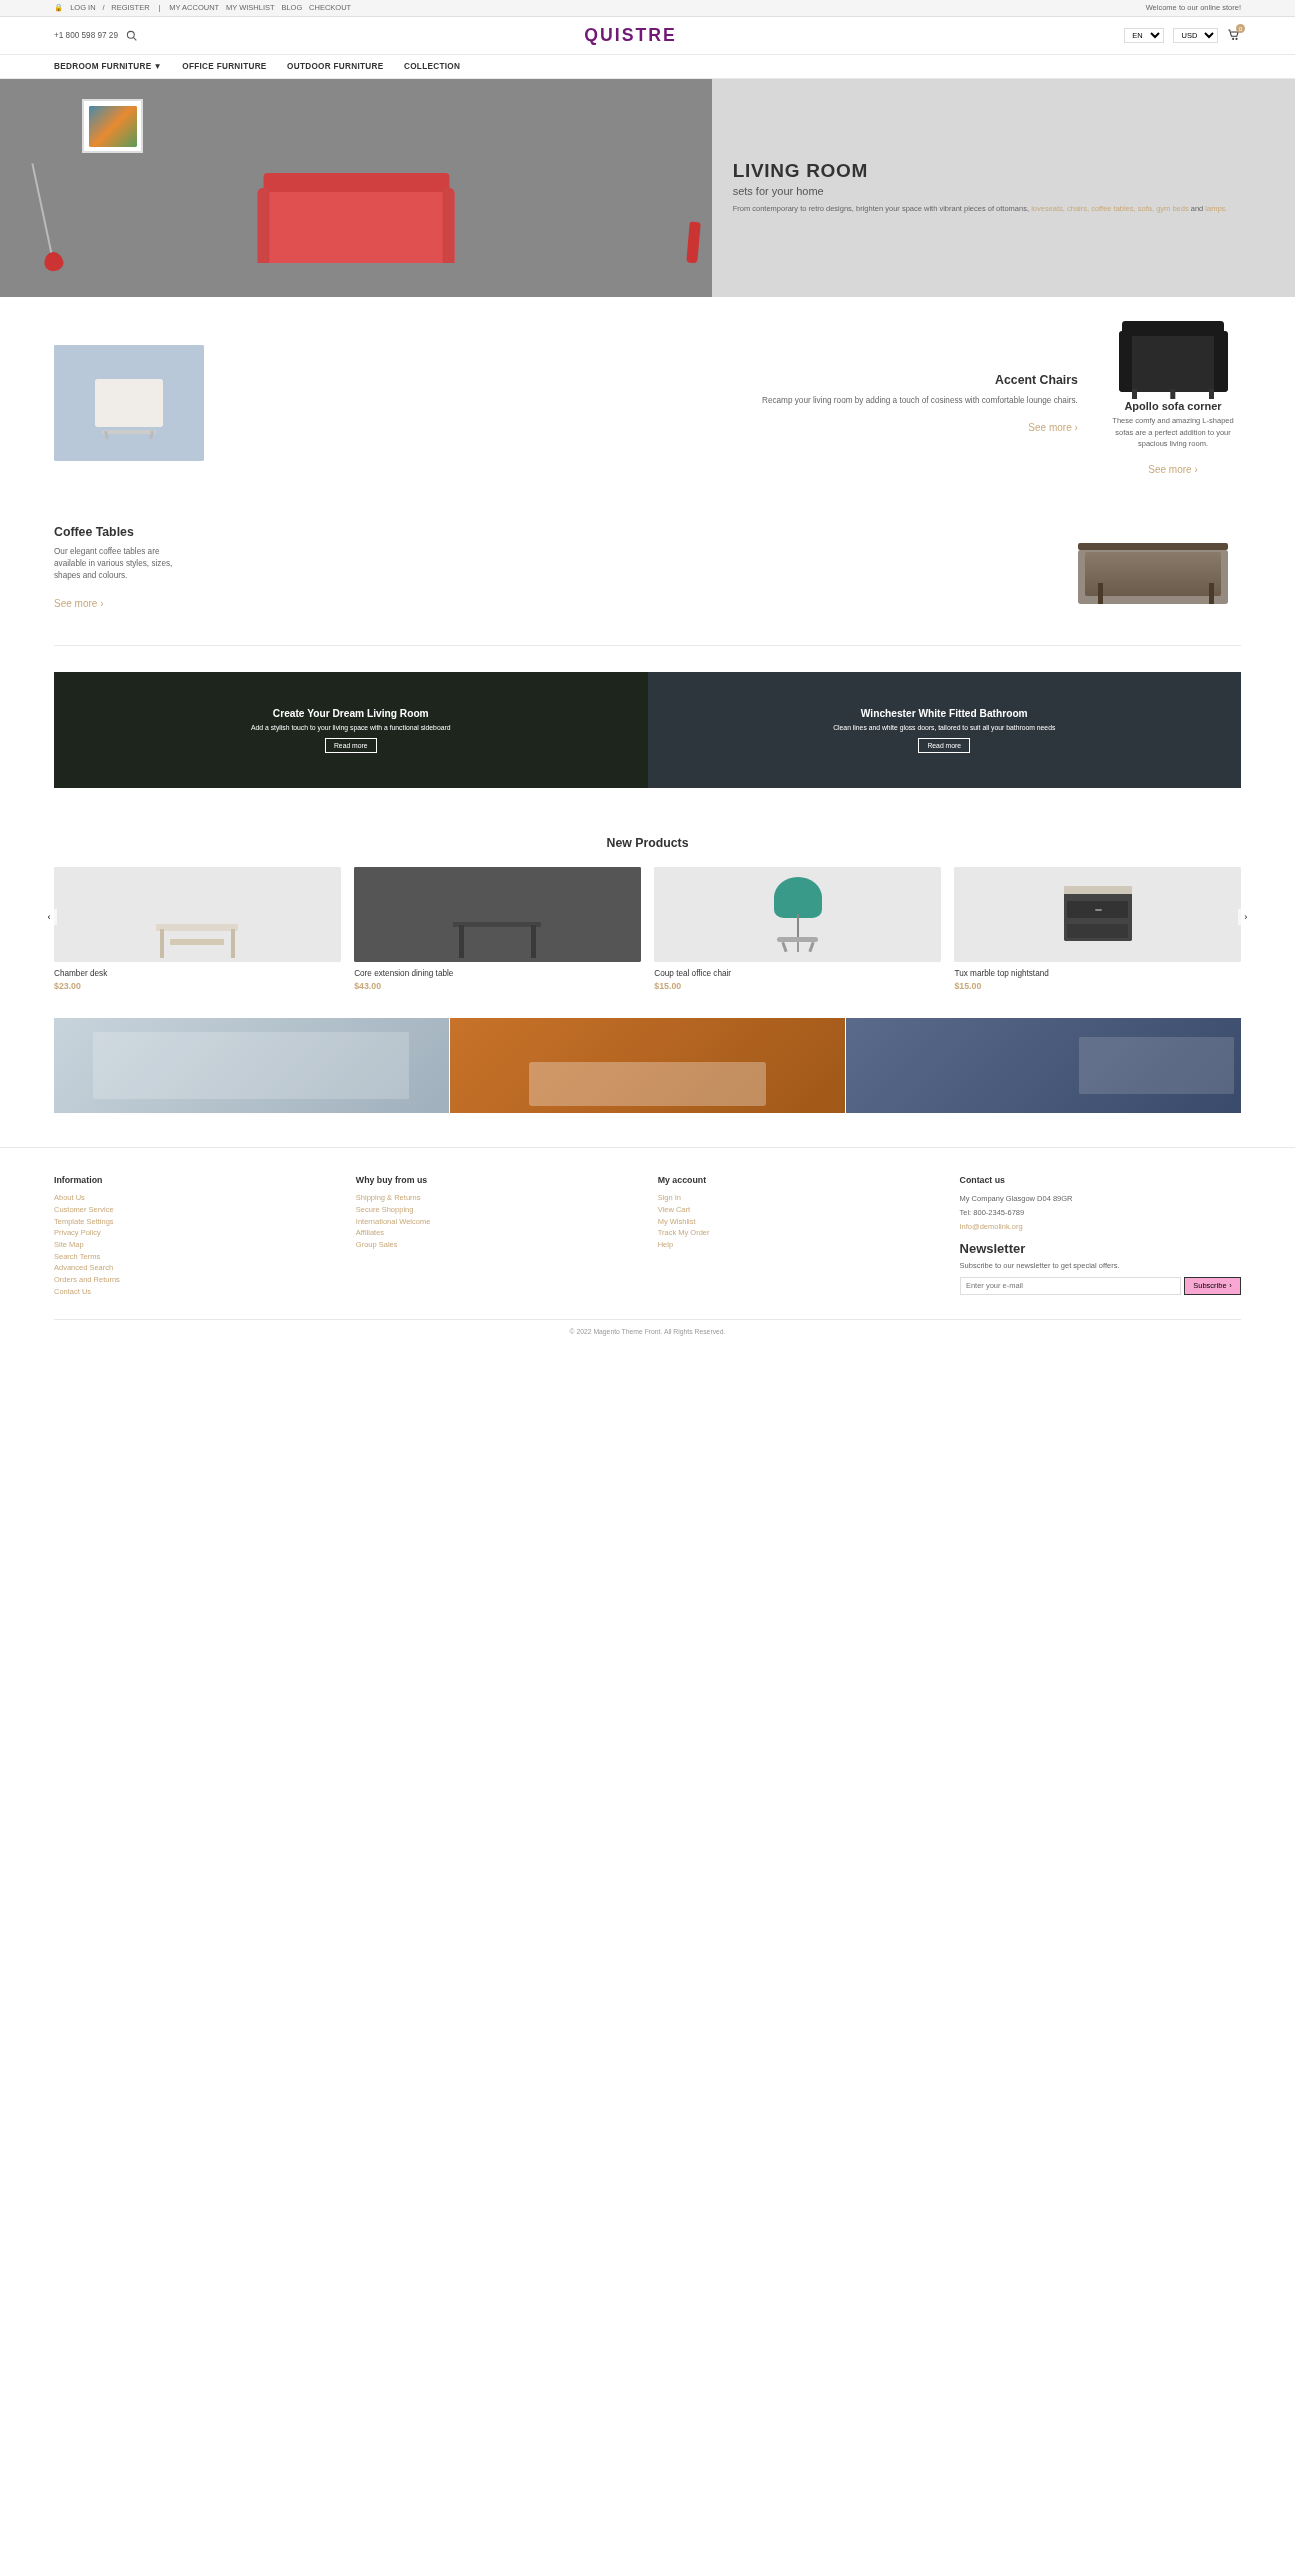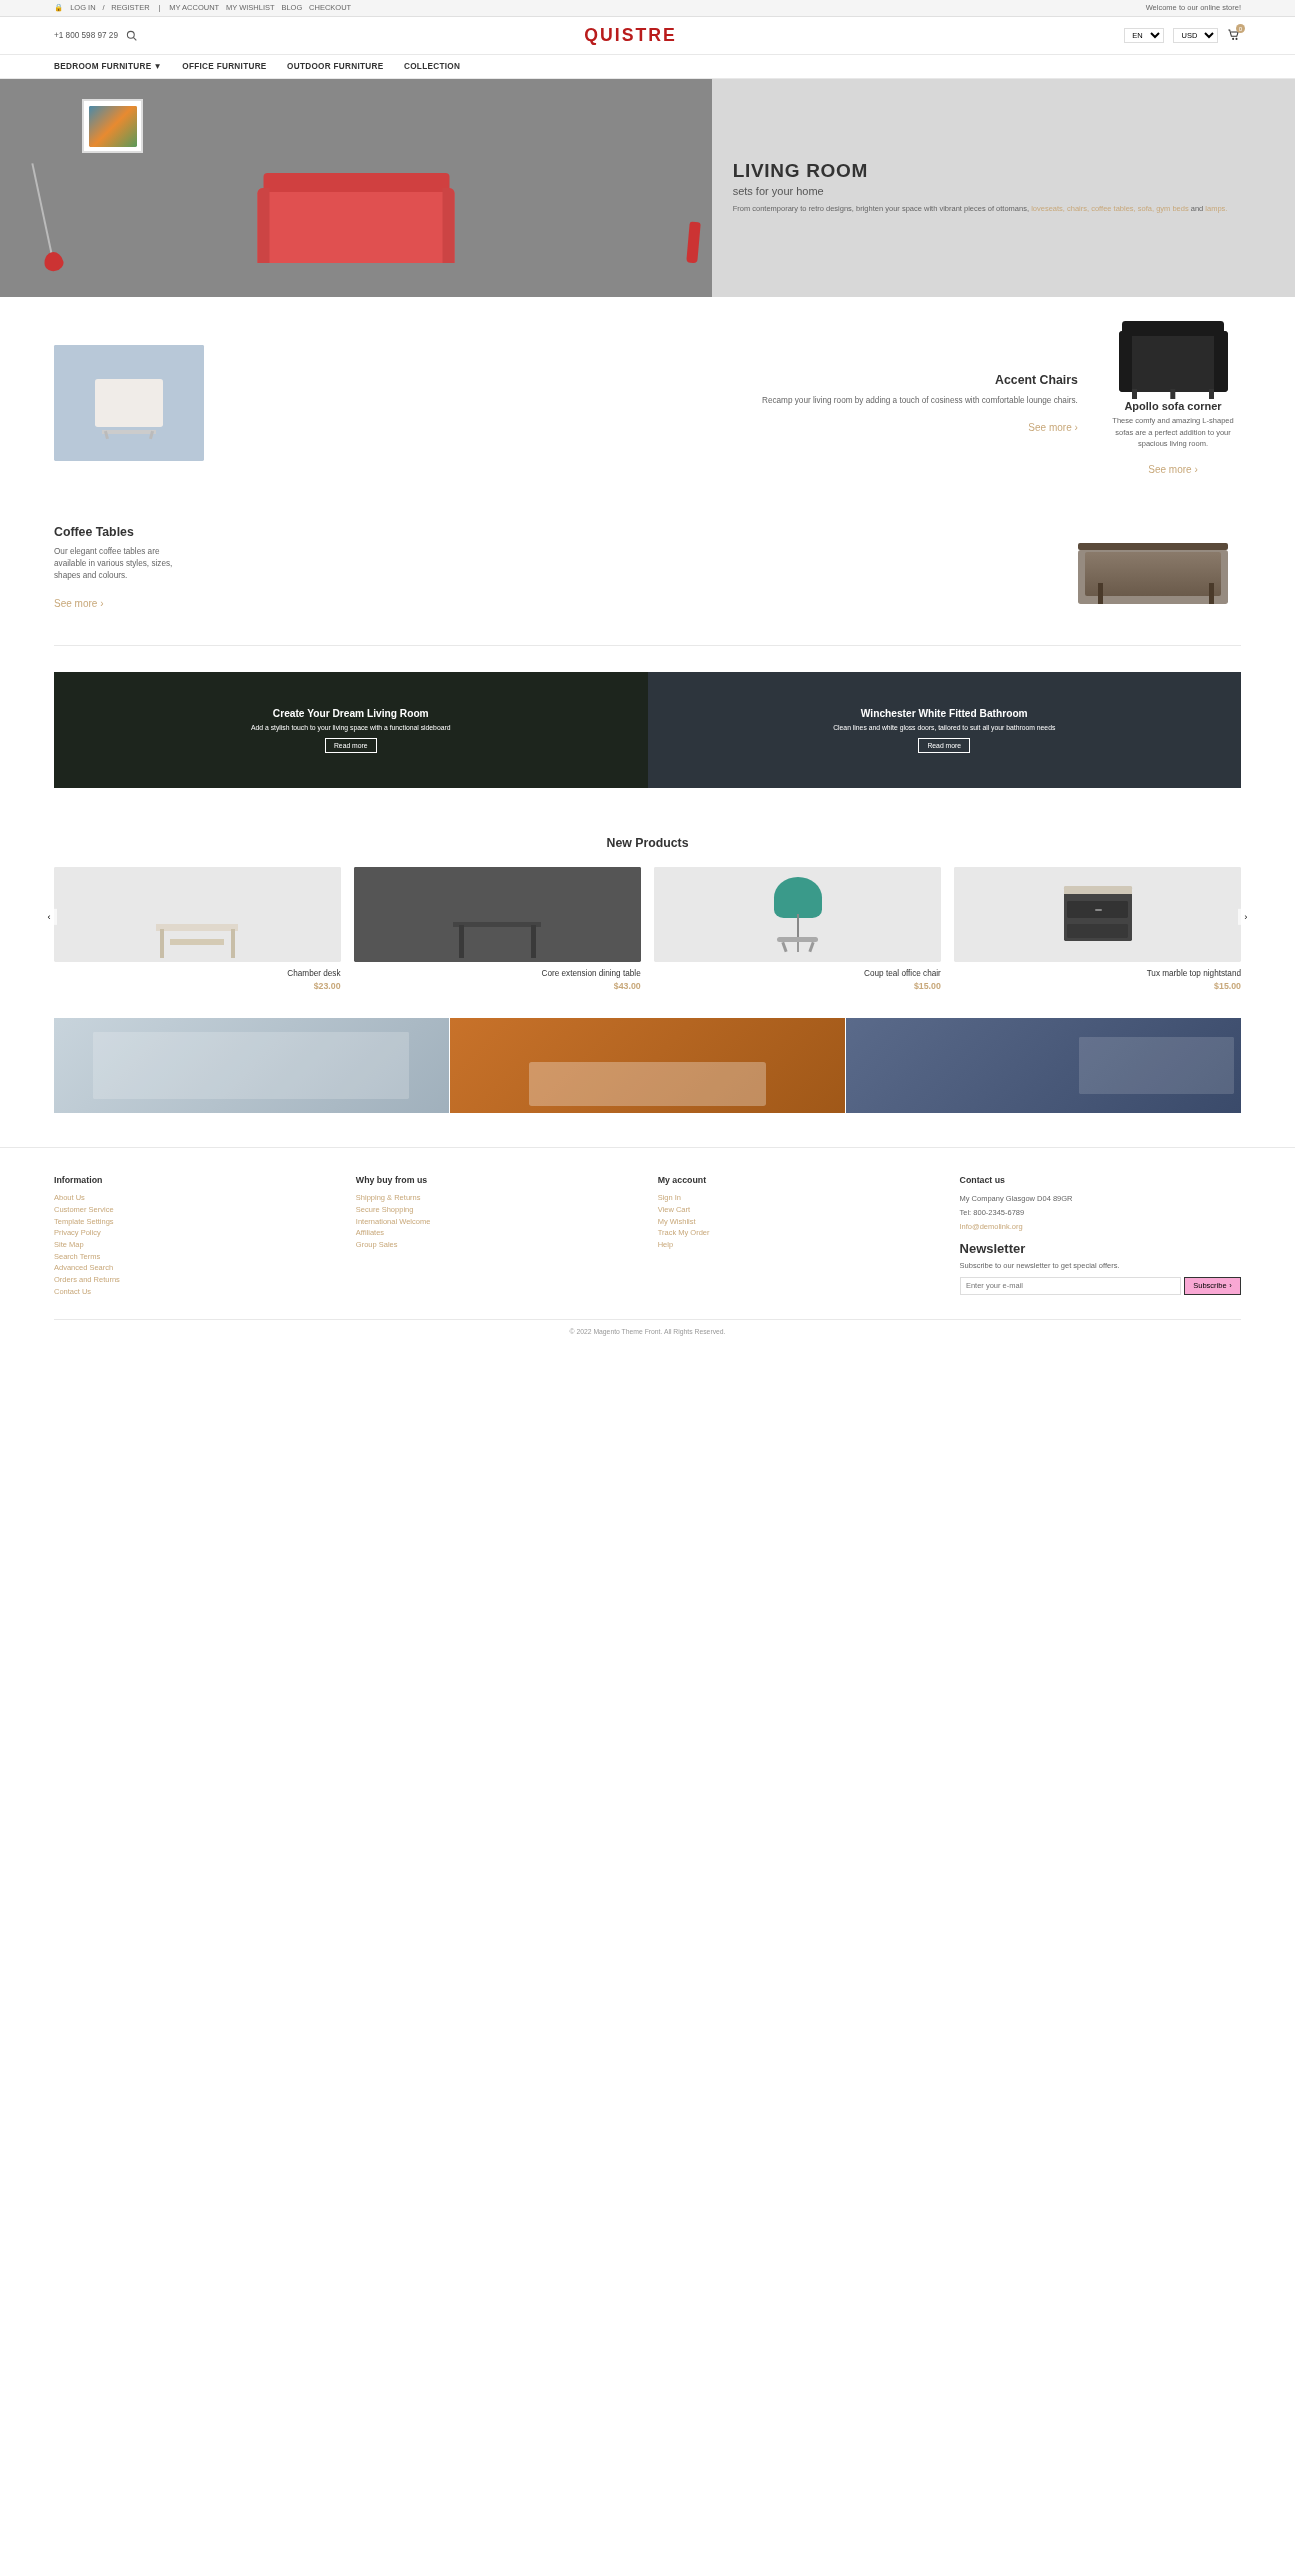--- a/index.html
+++ b/index.html
@@ -22,21 +22,21 @@
 
     
     .header {
       padding: 8.2px 54px;
       display: flex;
       justify-content: space-between;
       align-items: center;
       border-bottom: 0.7px solid #e8e8e8;
     }
     .header-left { display: flex; align-items: center; gap: 8.2px; font-size: 8.2px; color: #555; }
-    .header-logo { font-size: 17.7px; font-weight: bold; letter-spacing: 2px; color: #b91c1c; text-align: center; flex: 1; }
+    .header-logo { font-size: 17.7px; font-weight: bold; letter-spacing: 2px; color: #701a75; text-align: center; flex: 1; }
     .header-right { display: flex; align-items: center; gap: 9.5px; }
     .header-right select { border: 0.7px solid #ddd; padding: 1.4px 3.4px; font-size: 7.5px; background: #fff; }
     .cart-icon { position: relative; cursor: pointer; }
     .cart-badge {
       position: absolute; top: -4.1px; right: -4.1px;
       background: #c8a87a; color: #fff; border-radius: 50%;
       width: 9.5px; height: 9.5px; font-size: 6.1px;
       display: flex; align-items: center; justify-content: center;
     }
 
@@ -178,21 +178,21 @@
       font-weight: bold;
       color: #333;
       margin-bottom: 17px;
     }
     .products-grid {
       display: grid;
       grid-template-columns: repeat(4, 1fr);
       gap: 13.6px;
     }
     .product-card {
-      text-align: right;
+      text-align: left;
       cursor: pointer;
     }
     .product-img {
       width: 100%;
       height: 95px;
       background: #e8e8e8;
       border-radius: 1.4px;
       margin-bottom: 6.8px;
       display: flex;
       align-items: center;

